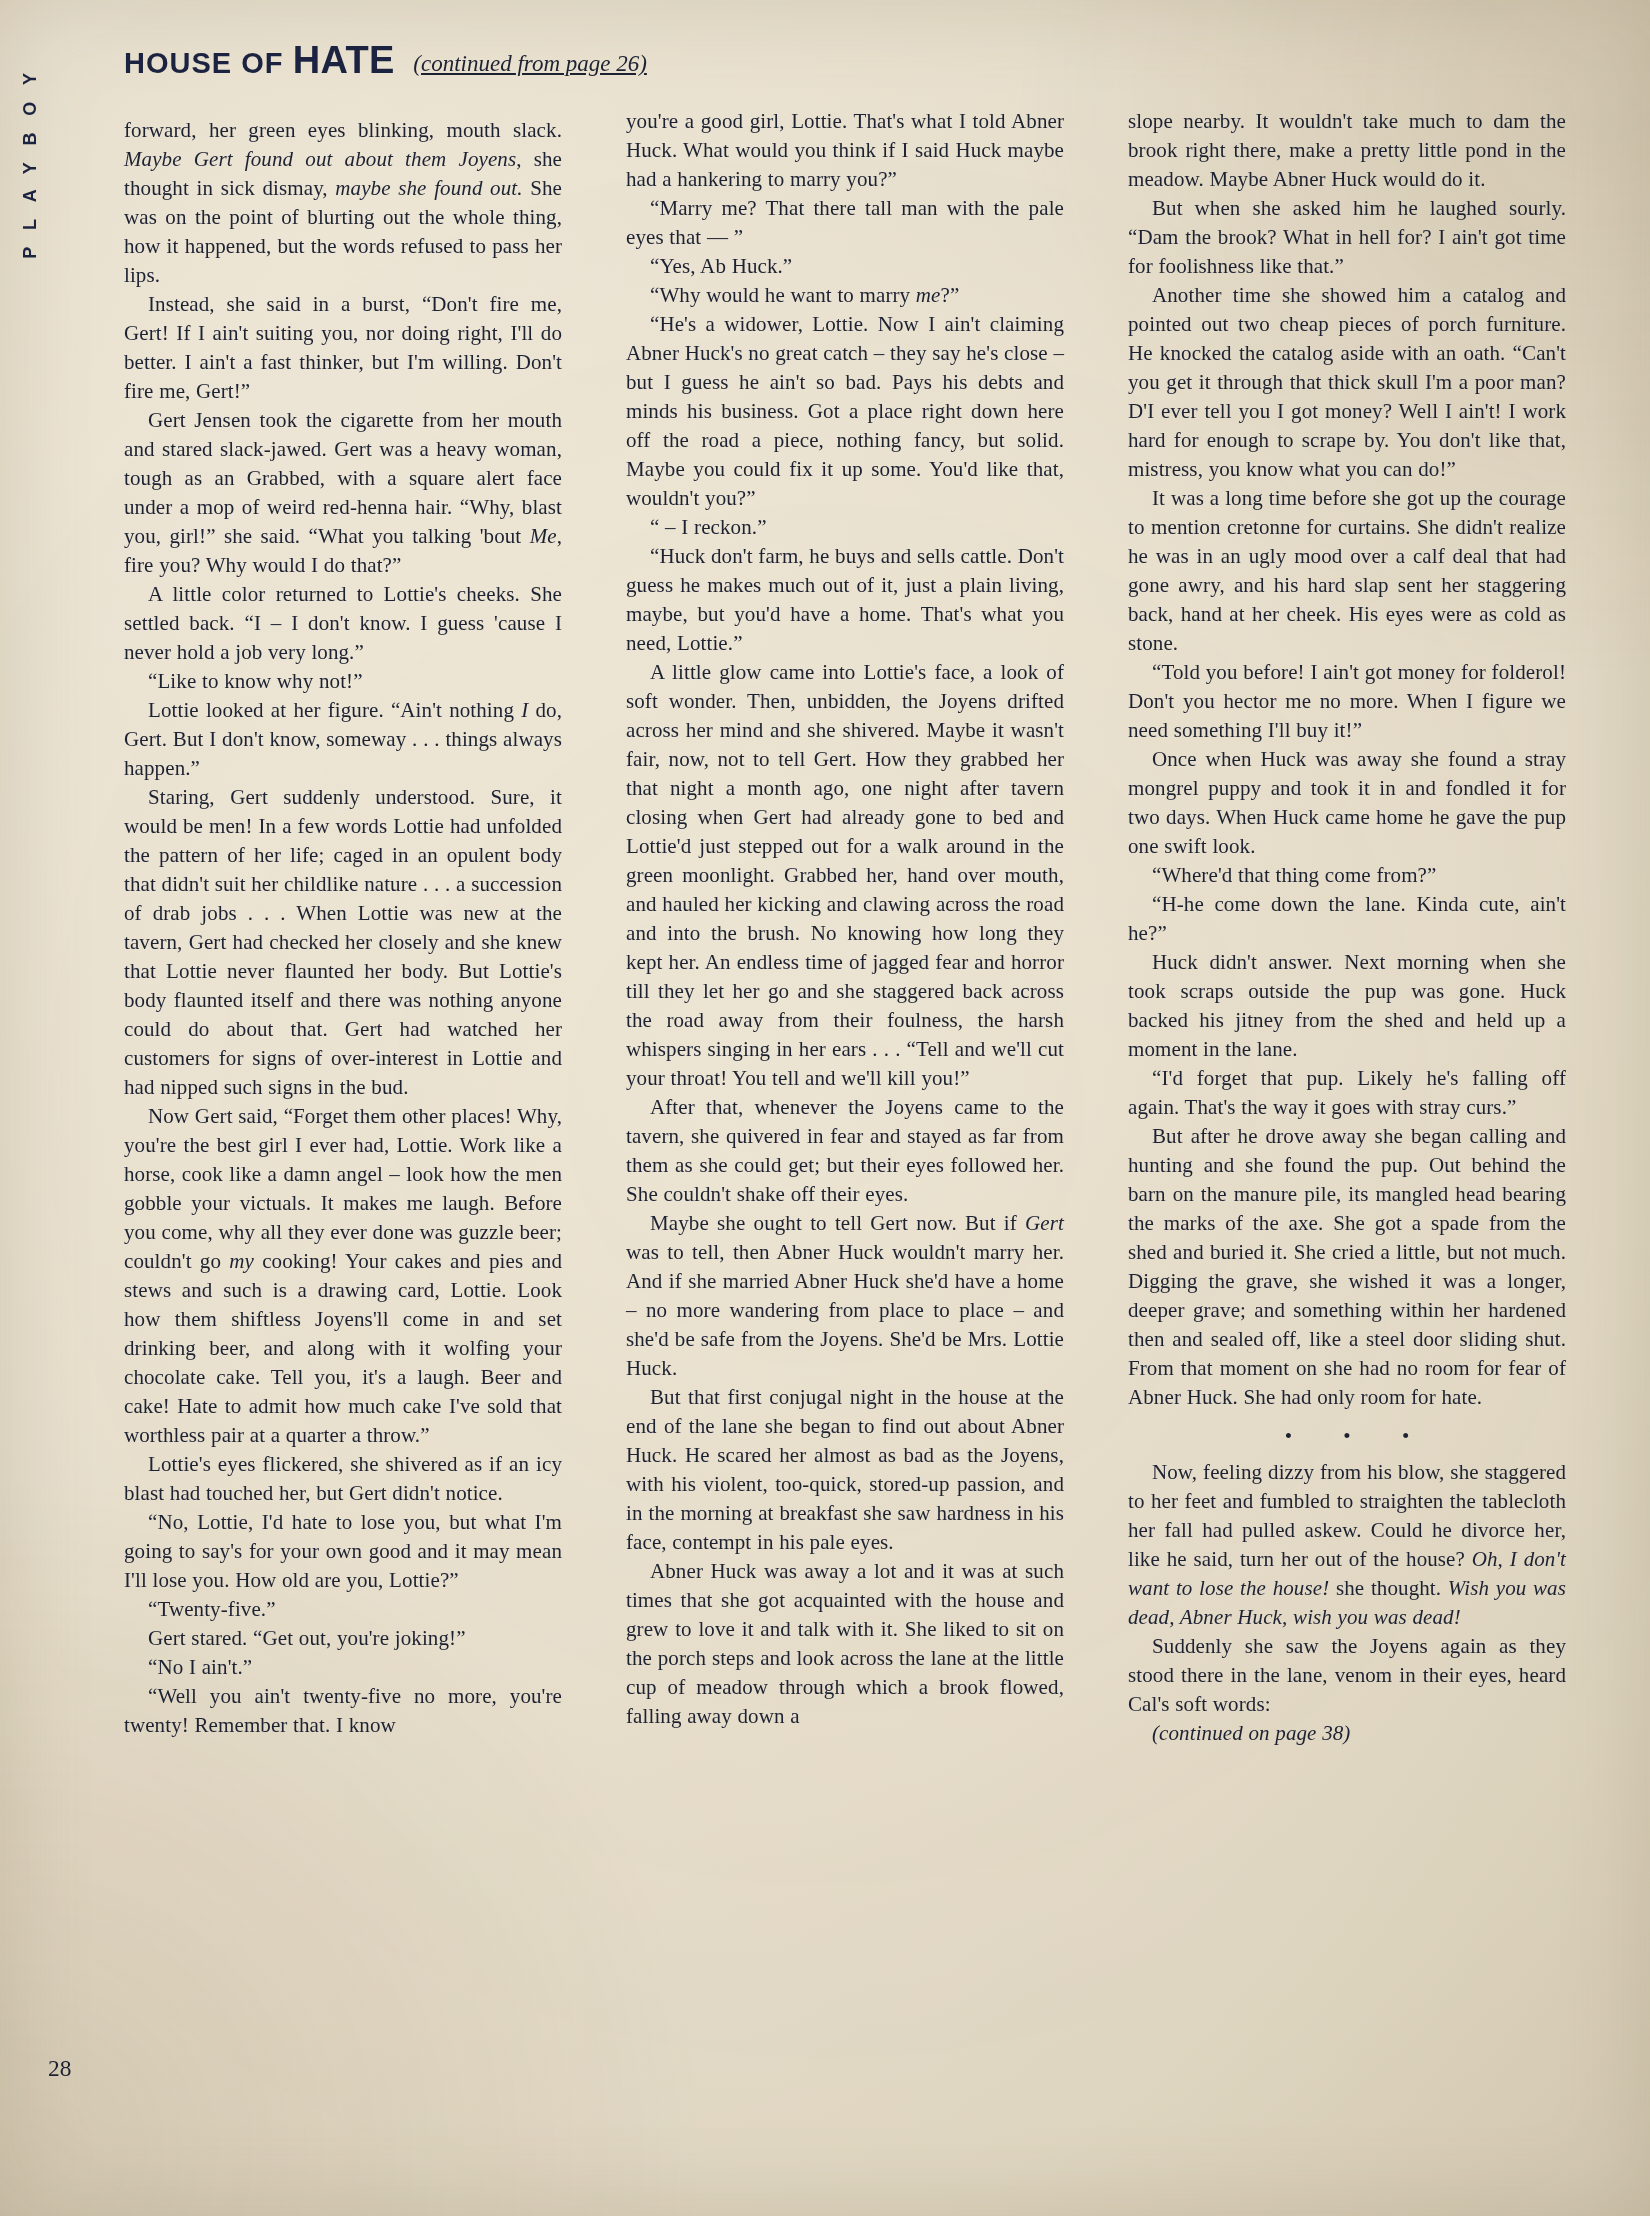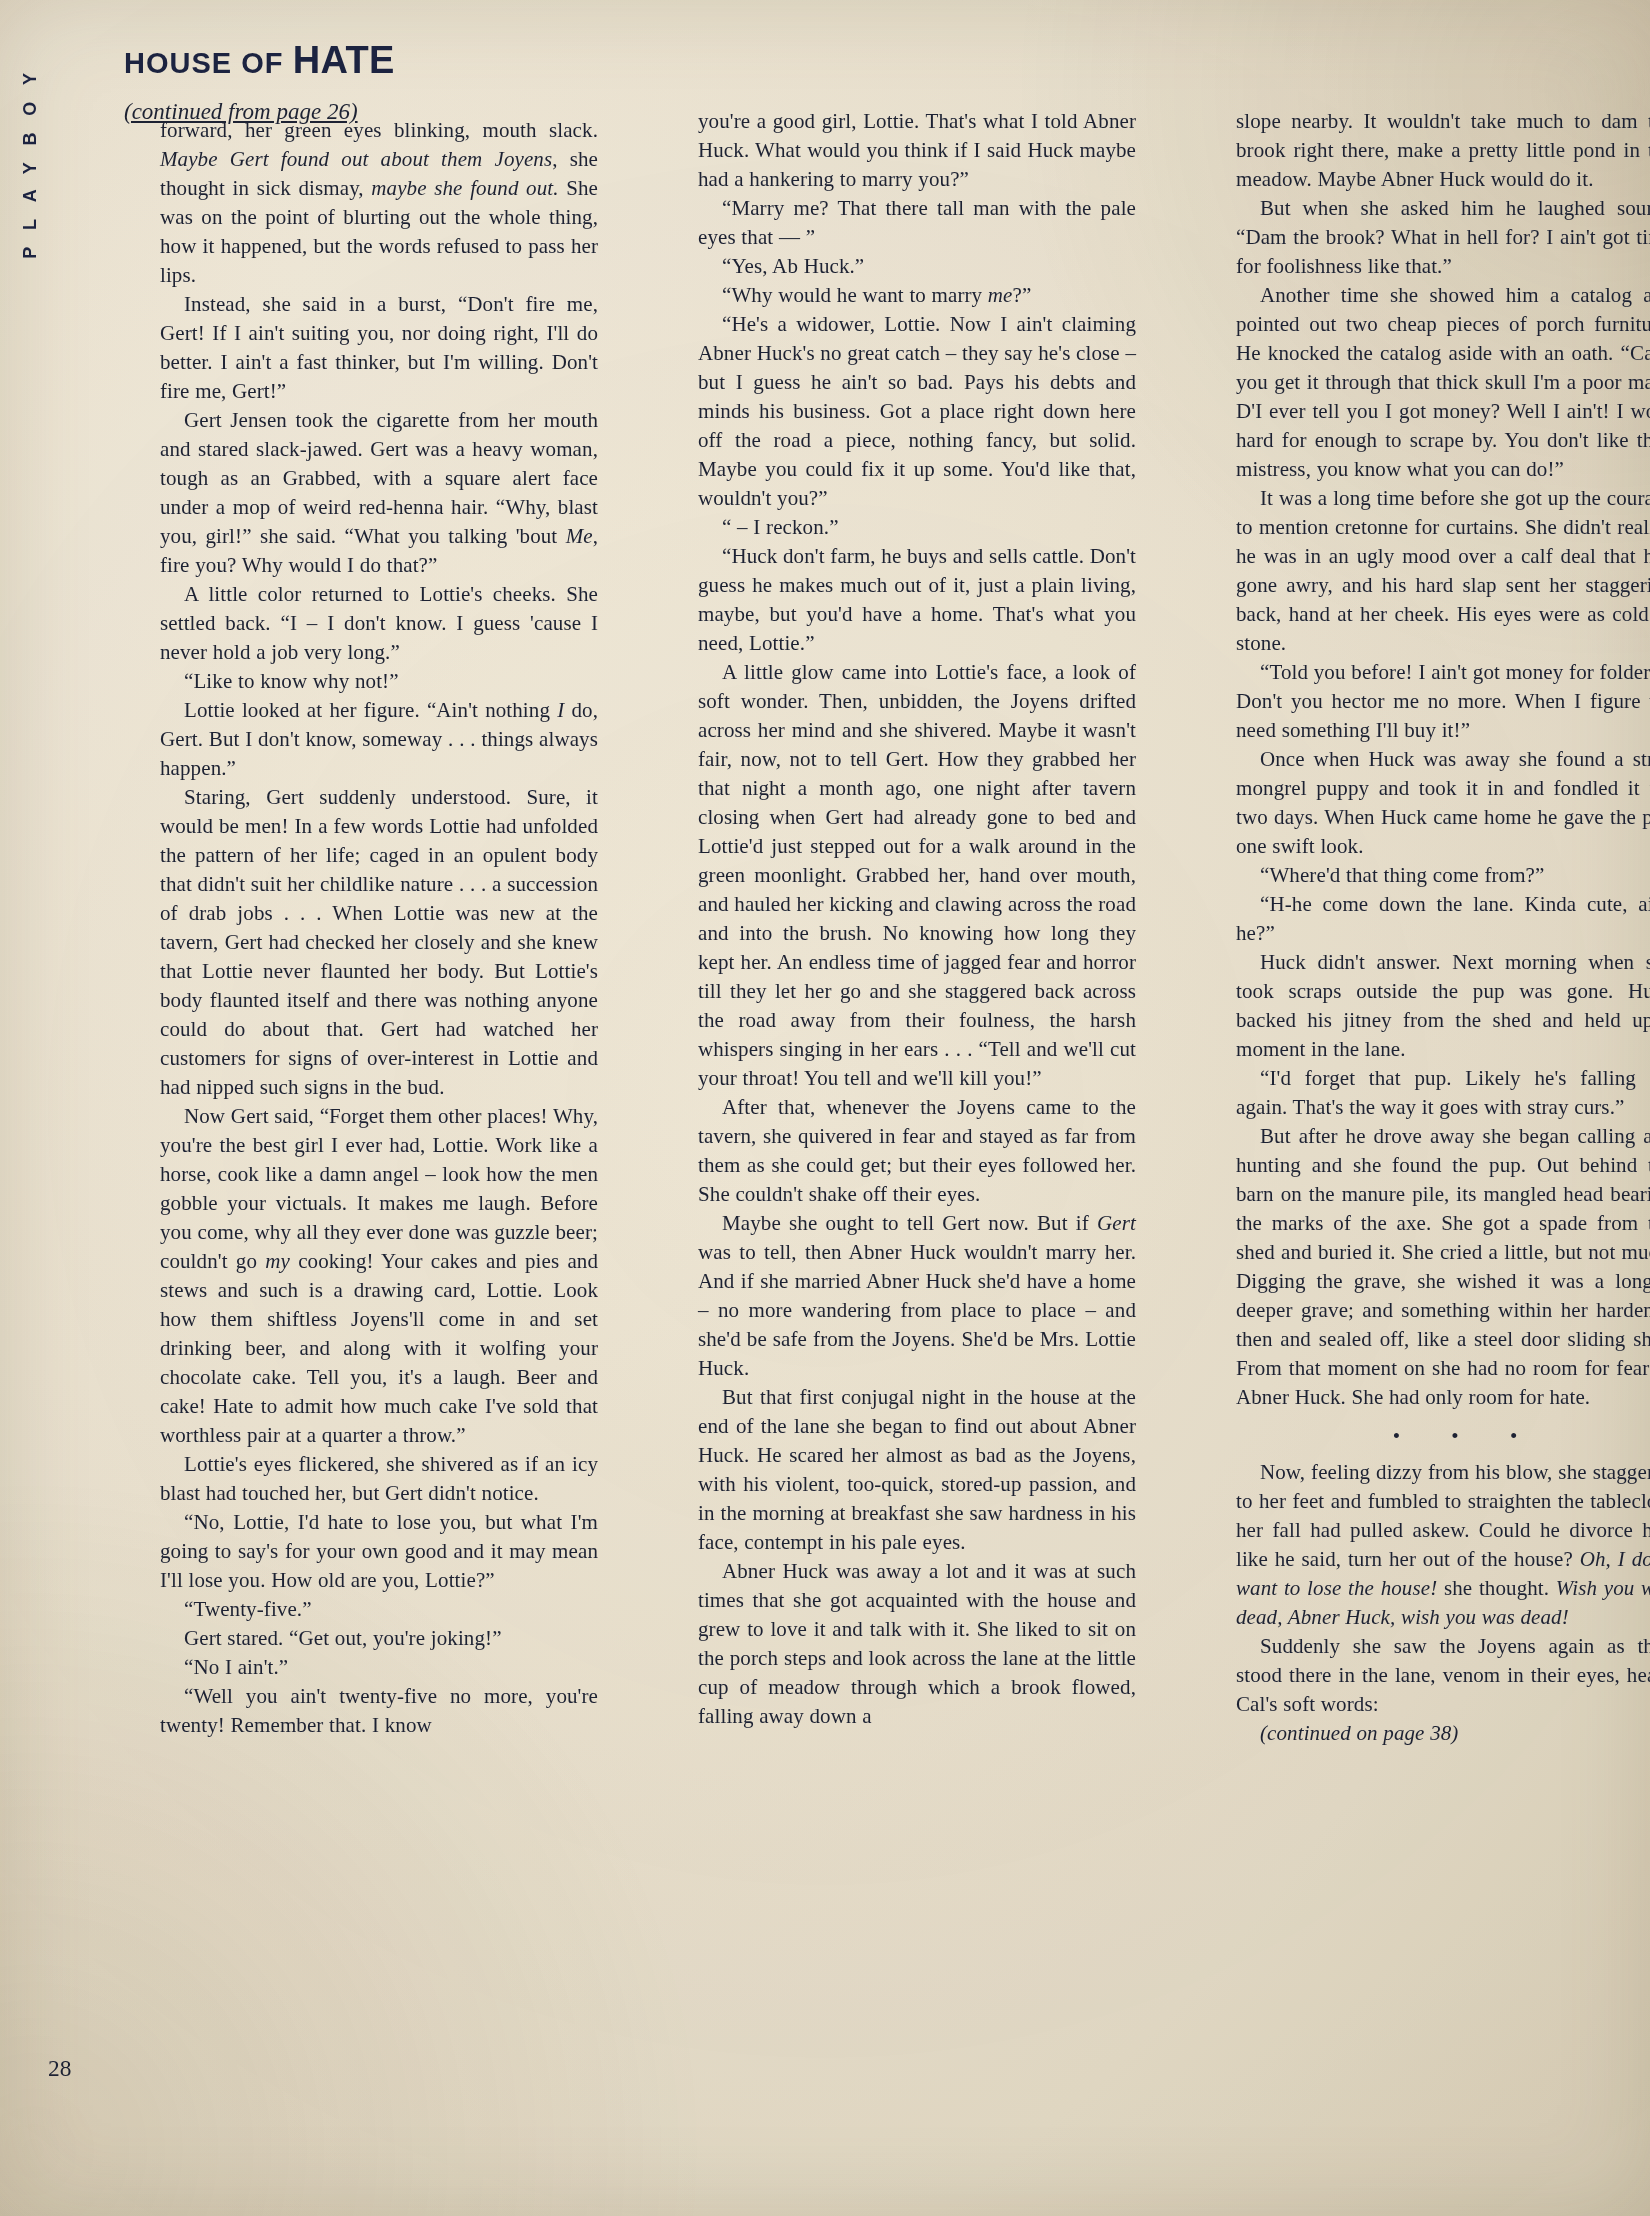--- a/index.html
+++ b/index.html
@@ -67,21 +67,20 @@
 
   
   .masthead {
     position: absolute;
     left: 124px;
     top: 39px;
     display: flex;
     align-items: baseline;
     gap: 18.7px;
     z-index: 4;
-    flex-direction: column;
   }
   .story-title {
     font-family: "Liberation Sans", "DejaVu Sans", sans-serif;
     font-weight: 700;
     font-size: 0;
     color: #1c2340;
     letter-spacing: 0;
     white-space: nowrap;
   }
   .story-title .kw-small {
@@ -122,21 +121,20 @@
     left: 124px;
     top: 107px;
     width: 1442px;
     display: flex;
     gap: 64px;
     z-index: 3;
   }
   .col {
     width: 438px;
     flex: 0 0 438px;
-    margin-left: 36px;
   }
   .col.col-one { padding-top: 9.3px; }
 
   .col p {
     margin: 0;
     text-align: justify;
     text-indent: 24px;
     font-size: 21px;
     line-height: 29px;
     letter-spacing: 0.1px;

